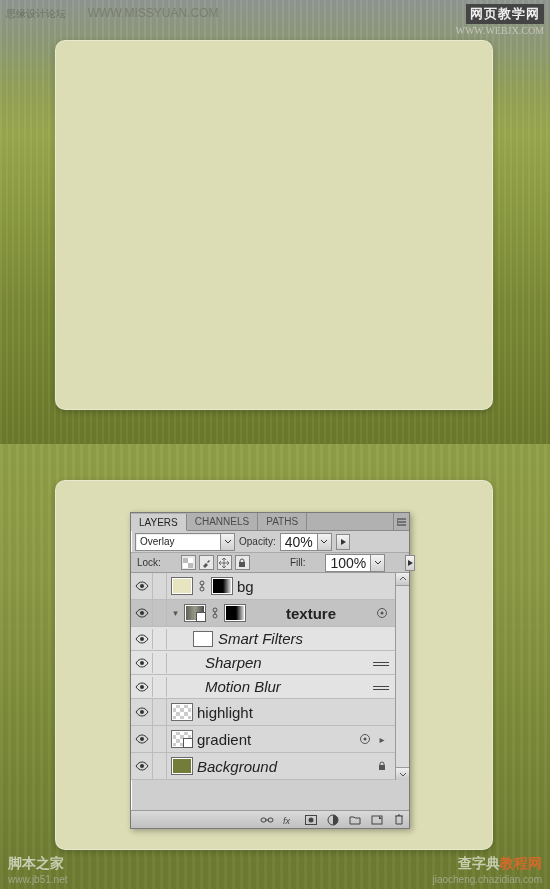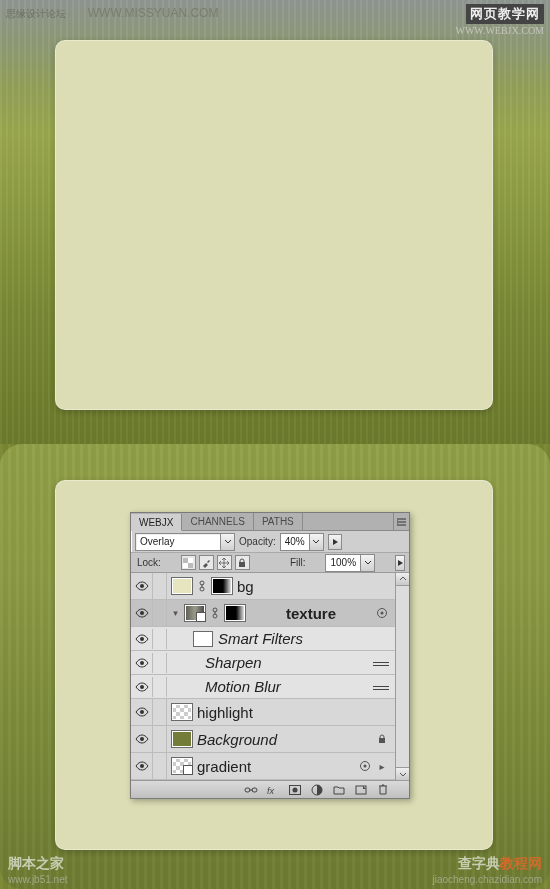--- a/index.html
+++ b/index.html
@@ -26,21 +26,20 @@
     background: repeating-linear-gradient(90deg,
       rgba(255,255,255,0.04) 0 2px, rgba(0,0,0,0.04) 2px 6px);
     mix-blend-mode: overlay;
     pointer-events:none;
   }
   .bottom-section {
     height: 445px;
     background: linear-gradient(to bottom,
       #91a048 0%, #8c9a44 30%, #7e8d3b 60%, #6e7c32 100%);
     position: relative;
-    border-radius: 22px;
   }
   .bottom-section::before {
     content:"";
     position:absolute; inset:0;
     background: repeating-linear-gradient(90deg,
       rgba(255,255,255,0.03) 0 3px, rgba(0,0,0,0.03) 3px 8px);
     pointer-events:none;
   }
 
   
@@ -141,21 +140,21 @@
     width:14px; height:16px;
     border-left:1px solid #8a8a8a;
     background: linear-gradient(#f4f4f4,#d0d0d0);
     display:flex;align-items:center;justify-content:center;
   }
   .label { font-size:10px; color:#333; }
   .num-wrap {
     display:flex;align-items:center;
     background:#fff;border:1px solid #8a8a8a;height:18px;
   }
-  .num-wrap .value { padding:2px 4px; min-width:28px; font-size:10px; text-align:left;}
+  .num-wrap .value { padding:2px 4px; min-width:28px; font-size:14px; text-align:left;}
   .play-btn {
     width:14px;height:16px;border:1px solid #8a8a8a;
     background:linear-gradient(#f4f4f4,#d0d0d0);
     display:flex;align-items:center;justify-content:center;
   }
 
   .lock-row {
     display:flex;align-items:center;
     height:20px;
     padding:2px 6px;
@@ -269,21 +268,21 @@
   .filter-line::after {
     content:""; position:absolute; left:0; right:0; top:7px;
     border-top:1px solid #444;
   }
 
   .panel-footer {
     height:18px;
     background: linear-gradient(#dadada,#c0c0c0);
     border-top:1px solid #9a9a9a;
     display:flex; align-items:center; justify-content:flex-end;
-    padding:0 16px; gap:2px;
+    padding:0 0; gap:2px;margin-top:30px;
   }
   .foot-btn {
     width:20px;height:14px;
     display:flex;align-items:center;justify-content:center;
     color:#444;
   }
 
   svg { display:block; }
 </style>
 </head>
@@ -308,21 +307,21 @@
   <div class="wm wm-bl2">www.jb51.net</div>
   <div class="wm wm-br1">
     <span>查字典</span><span class="accent">教程网</span>
   </div>
   <div class="wm wm-br2">jiaocheng.chazidian.com</div>
 </div>
 
 <div class="layers-panel">
 
   <div class="tabs-row">
-    <div class="tab active">WEBJX</div>
+    <div class="tab active">LAYERS</div>
     <div class="tab">CHANNELS</div>
     <div class="tab">PATHS</div>
     <div class="tabs-spacer"></div>
     <div class="panel-menu">
       <svg viewBox="0 0 10 10">
           <path d="M1 2h8M1 5h8M1 8h8" stroke="#333" stroke-width="1"></path>
           <path d="M0 1l0 8" stroke="#333" stroke-width="1"></path>
         </svg>
     </div>
   </div>
@@ -498,42 +497,20 @@
       <div class="vis">
         <svg width="14" height="10" viewBox="0 0 14 10">
             <path d="M1 5c2-3 4-4 6-4s4 1 6 4c-2 3-4 4-6 4s-4-1-6-4z" fill="none" stroke="#333"></path>
             <circle cx="7" cy="5" r="2" fill="#333"></circle>
           </svg>
       </div>
       <div class="linkcell"></div>
       <div class="body">
         <div class="thumb transp"></div>
         <span class="name">highlight</span>
-      </div>
-    </div>
-
-    <div class="layer">
-      <div class="vis">
-        <svg width="14" height="10" viewBox="0 0 14 10">
-            <path d="M1 5c2-3 4-4 6-4s4 1 6 4c-2 3-4 4-6 4s-4-1-6-4z" fill="none" stroke="#333"></path>
-            <circle cx="7" cy="5" r="2" fill="#333"></circle>
-          </svg>
-      </div>
-      <div class="linkcell"></div>
-      <div class="body">
-        <div class="thumb olive"></div>
-        <span class="name italic">Background</span>
-        <div class="trail-icons">
-          <div class="mini-ico">
-            <svg width="10" height="10" viewBox="0 0 10 10">
-                <rect x="2" y="4" width="6" height="5" fill="#555"></rect>
-                <path d="M3 4v-1a2 2 0 014 0v1" stroke="#555" fill="none"></path>
-              </svg>
-          </div>
-        </div>
       </div>
     </div>
 
     <div class="layer">
       <div class="vis">
         <svg width="14" height="10" viewBox="0 0 14 10">
             <path d="M1 5c2-3 4-4 6-4s4 1 6 4c-2 3-4 4-6 4s-4-1-6-4z" fill="none" stroke="#333"></path>
             <circle cx="7" cy="5" r="2" fill="#333"></circle>
           </svg>
       </div>
@@ -546,20 +523,42 @@
             <svg width="12" height="12" viewBox="0 0 12 12">
                 <circle cx="6" cy="6" r="4.5" fill="none" stroke="#555"></circle>
                 <circle cx="6" cy="6" r="1.5" fill="#555"></circle>
               </svg>
           </div>
           <div class="mini-ico">▸</div>
         </div>
       </div>
     </div>
 
+    <div class="layer">
+      <div class="vis">
+        <svg width="14" height="10" viewBox="0 0 14 10">
+            <path d="M1 5c2-3 4-4 6-4s4 1 6 4c-2 3-4 4-6 4s-4-1-6-4z" fill="none" stroke="#333"></path>
+            <circle cx="7" cy="5" r="2" fill="#333"></circle>
+          </svg>
+      </div>
+      <div class="linkcell"></div>
+      <div class="body">
+        <div class="thumb olive"></div>
+        <span class="name italic">Background</span>
+        <div class="trail-icons">
+          <div class="mini-ico">
+            <svg width="10" height="10" viewBox="0 0 10 10">
+                <rect x="2" y="4" width="6" height="5" fill="#555"></rect>
+                <path d="M3 4v-1a2 2 0 014 0v1" stroke="#555" fill="none"></path>
+              </svg>
+          </div>
+        </div>
+      </div>
+    </div>
+
     <div class="scrollbar">
       <div class="up">
         <svg width="8" height="8" viewBox="0 0 8 8">
             <path d="M1 5l3-3 3 3" stroke="#555" fill="none"></path>
           </svg>
       </div>
       <div class="down">
         <svg width="8" height="8" viewBox="0 0 8 8">
             <path d="M1 3l3 3 3-3" stroke="#555" fill="none"></path>
           </svg>

